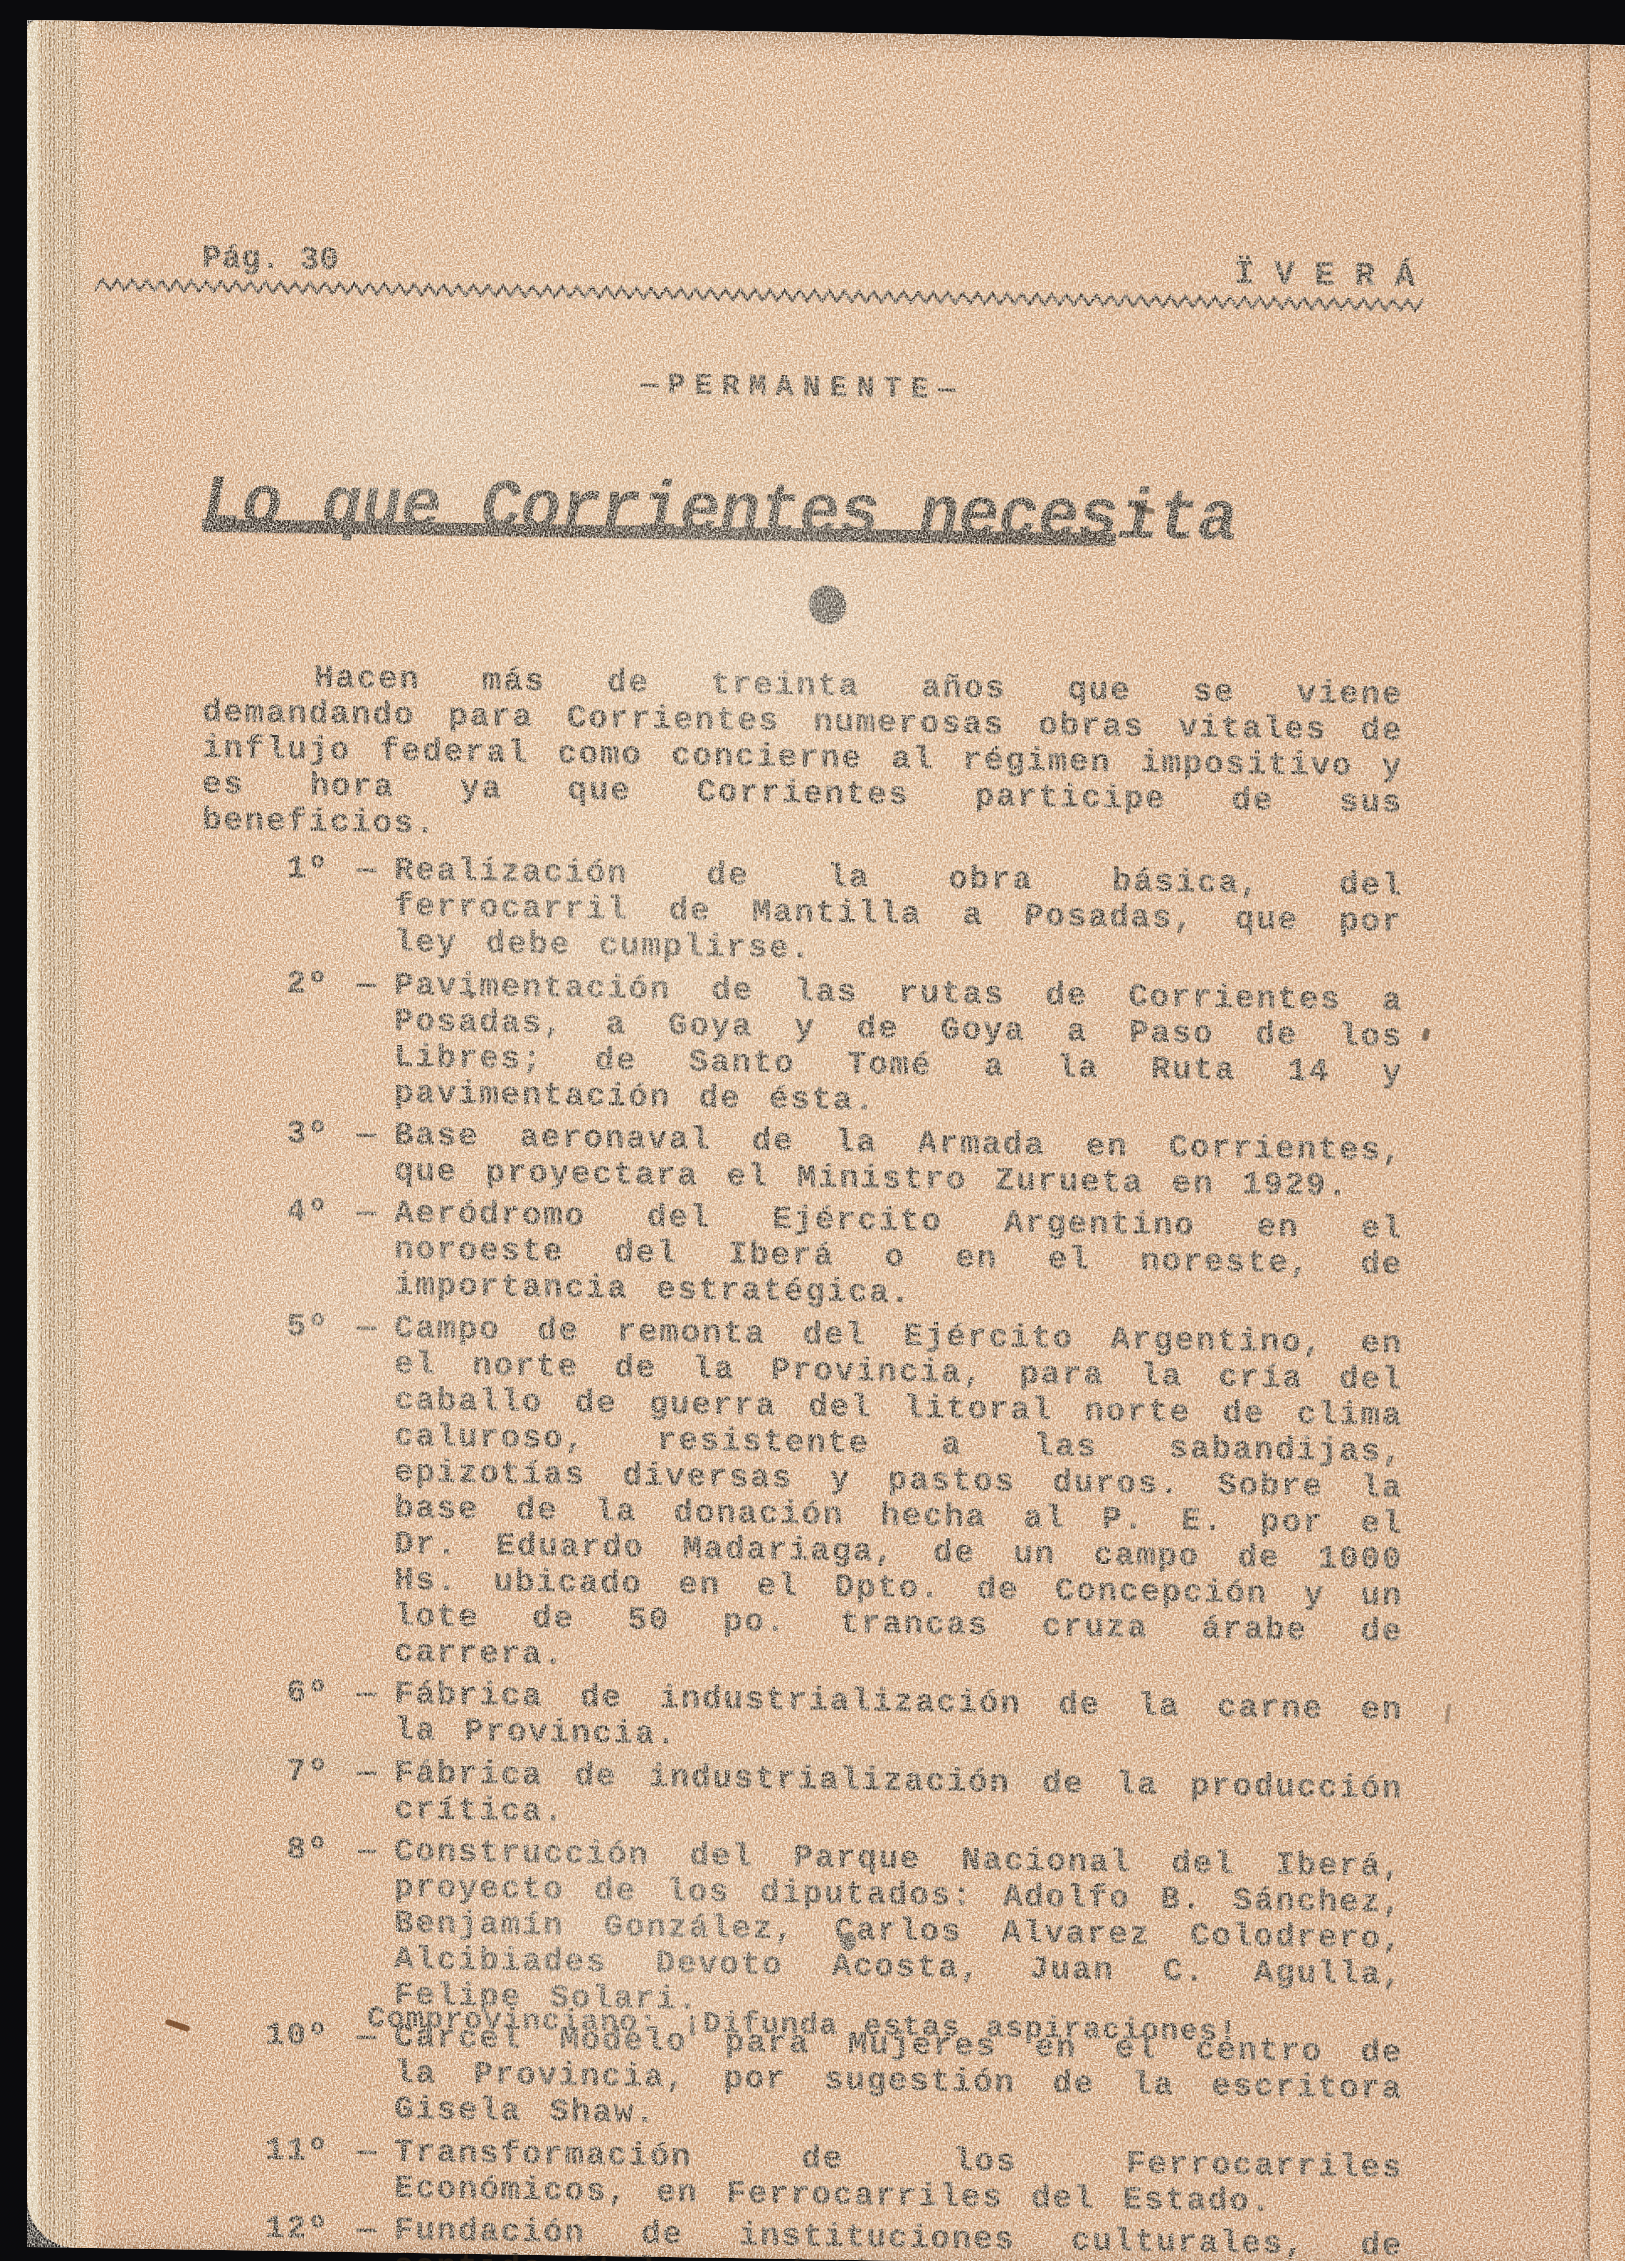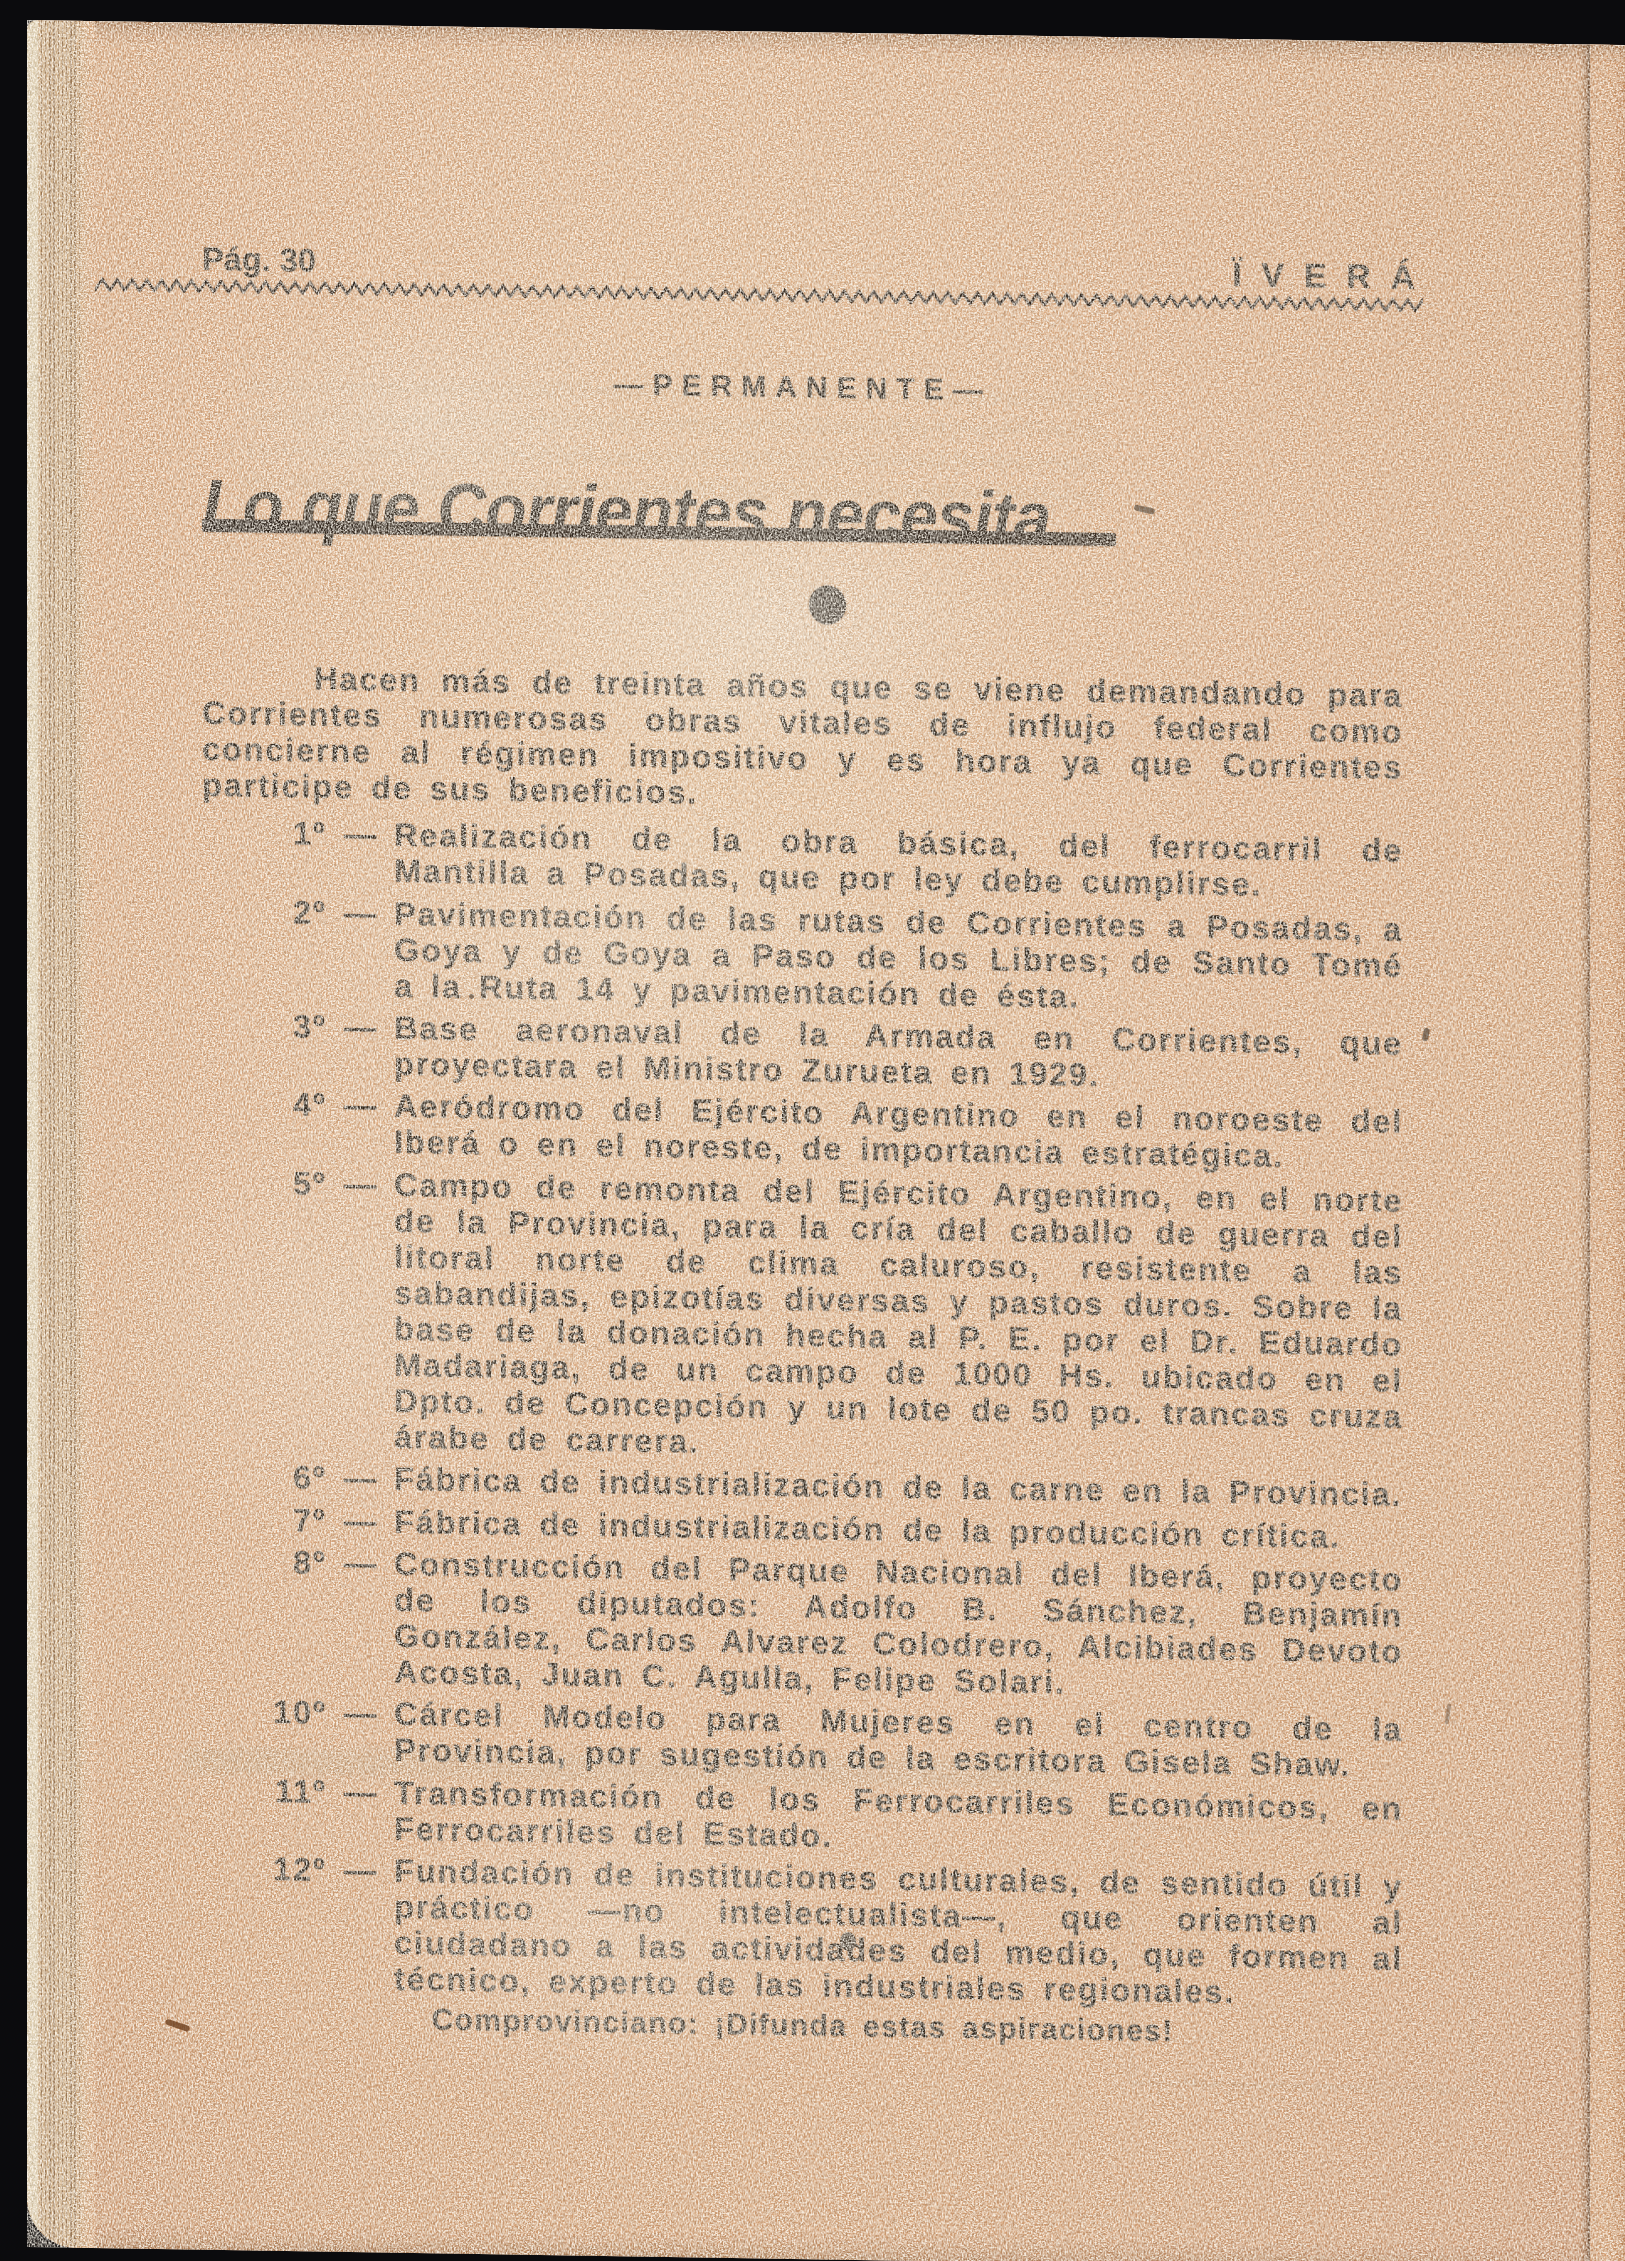--- a/index.html
+++ b/index.html
@@ -1,18 +1,18 @@
 <!DOCTYPE html>
 <html style="--background: #0b0b0d; --paper: #e4af84; --paper-light: #eec49b; --paper-dark: #d2966d; --ink: #241c14;font-size:11.3px"><head>
 <meta charset="utf-8">
 <style>
   html,body{margin:0;padding:0;background:#000;}
   .stage{position:relative;width:1625px;height:2261px;overflow:hidden;
          background:var(--background,#0b0b0d);
-         font-family:Liberation Sans, sans-serif;}
+         font-family:Liberation Mono, monospace;}
   
   .page{position:absolute;left:27px;top:20px;width:1598px;height:2227px;
         transform:skewY(0.9deg);transform-origin:0 0;
         background:radial-gradient(ellipse at 42% 32%, var(--paper-light,#eec49b) 0%,
                    var(--paper,#e4af84) 42%, #dda679 68%, var(--paper-dark,#d2966d) 100%);
         border-radius:10px 7px 4.2px 49px;
         box-shadow:inset 0 14px 21px -10px rgba(70,35,12,.40),
                    inset 21px 0 42px -18.4px rgba(85,45,18,.30),
                    inset -18.4px 0 39px -17px rgba(85,45,18,.28),
                    inset 0 -12.7px 24px -12.7px rgba(70,35,12,.30);}

